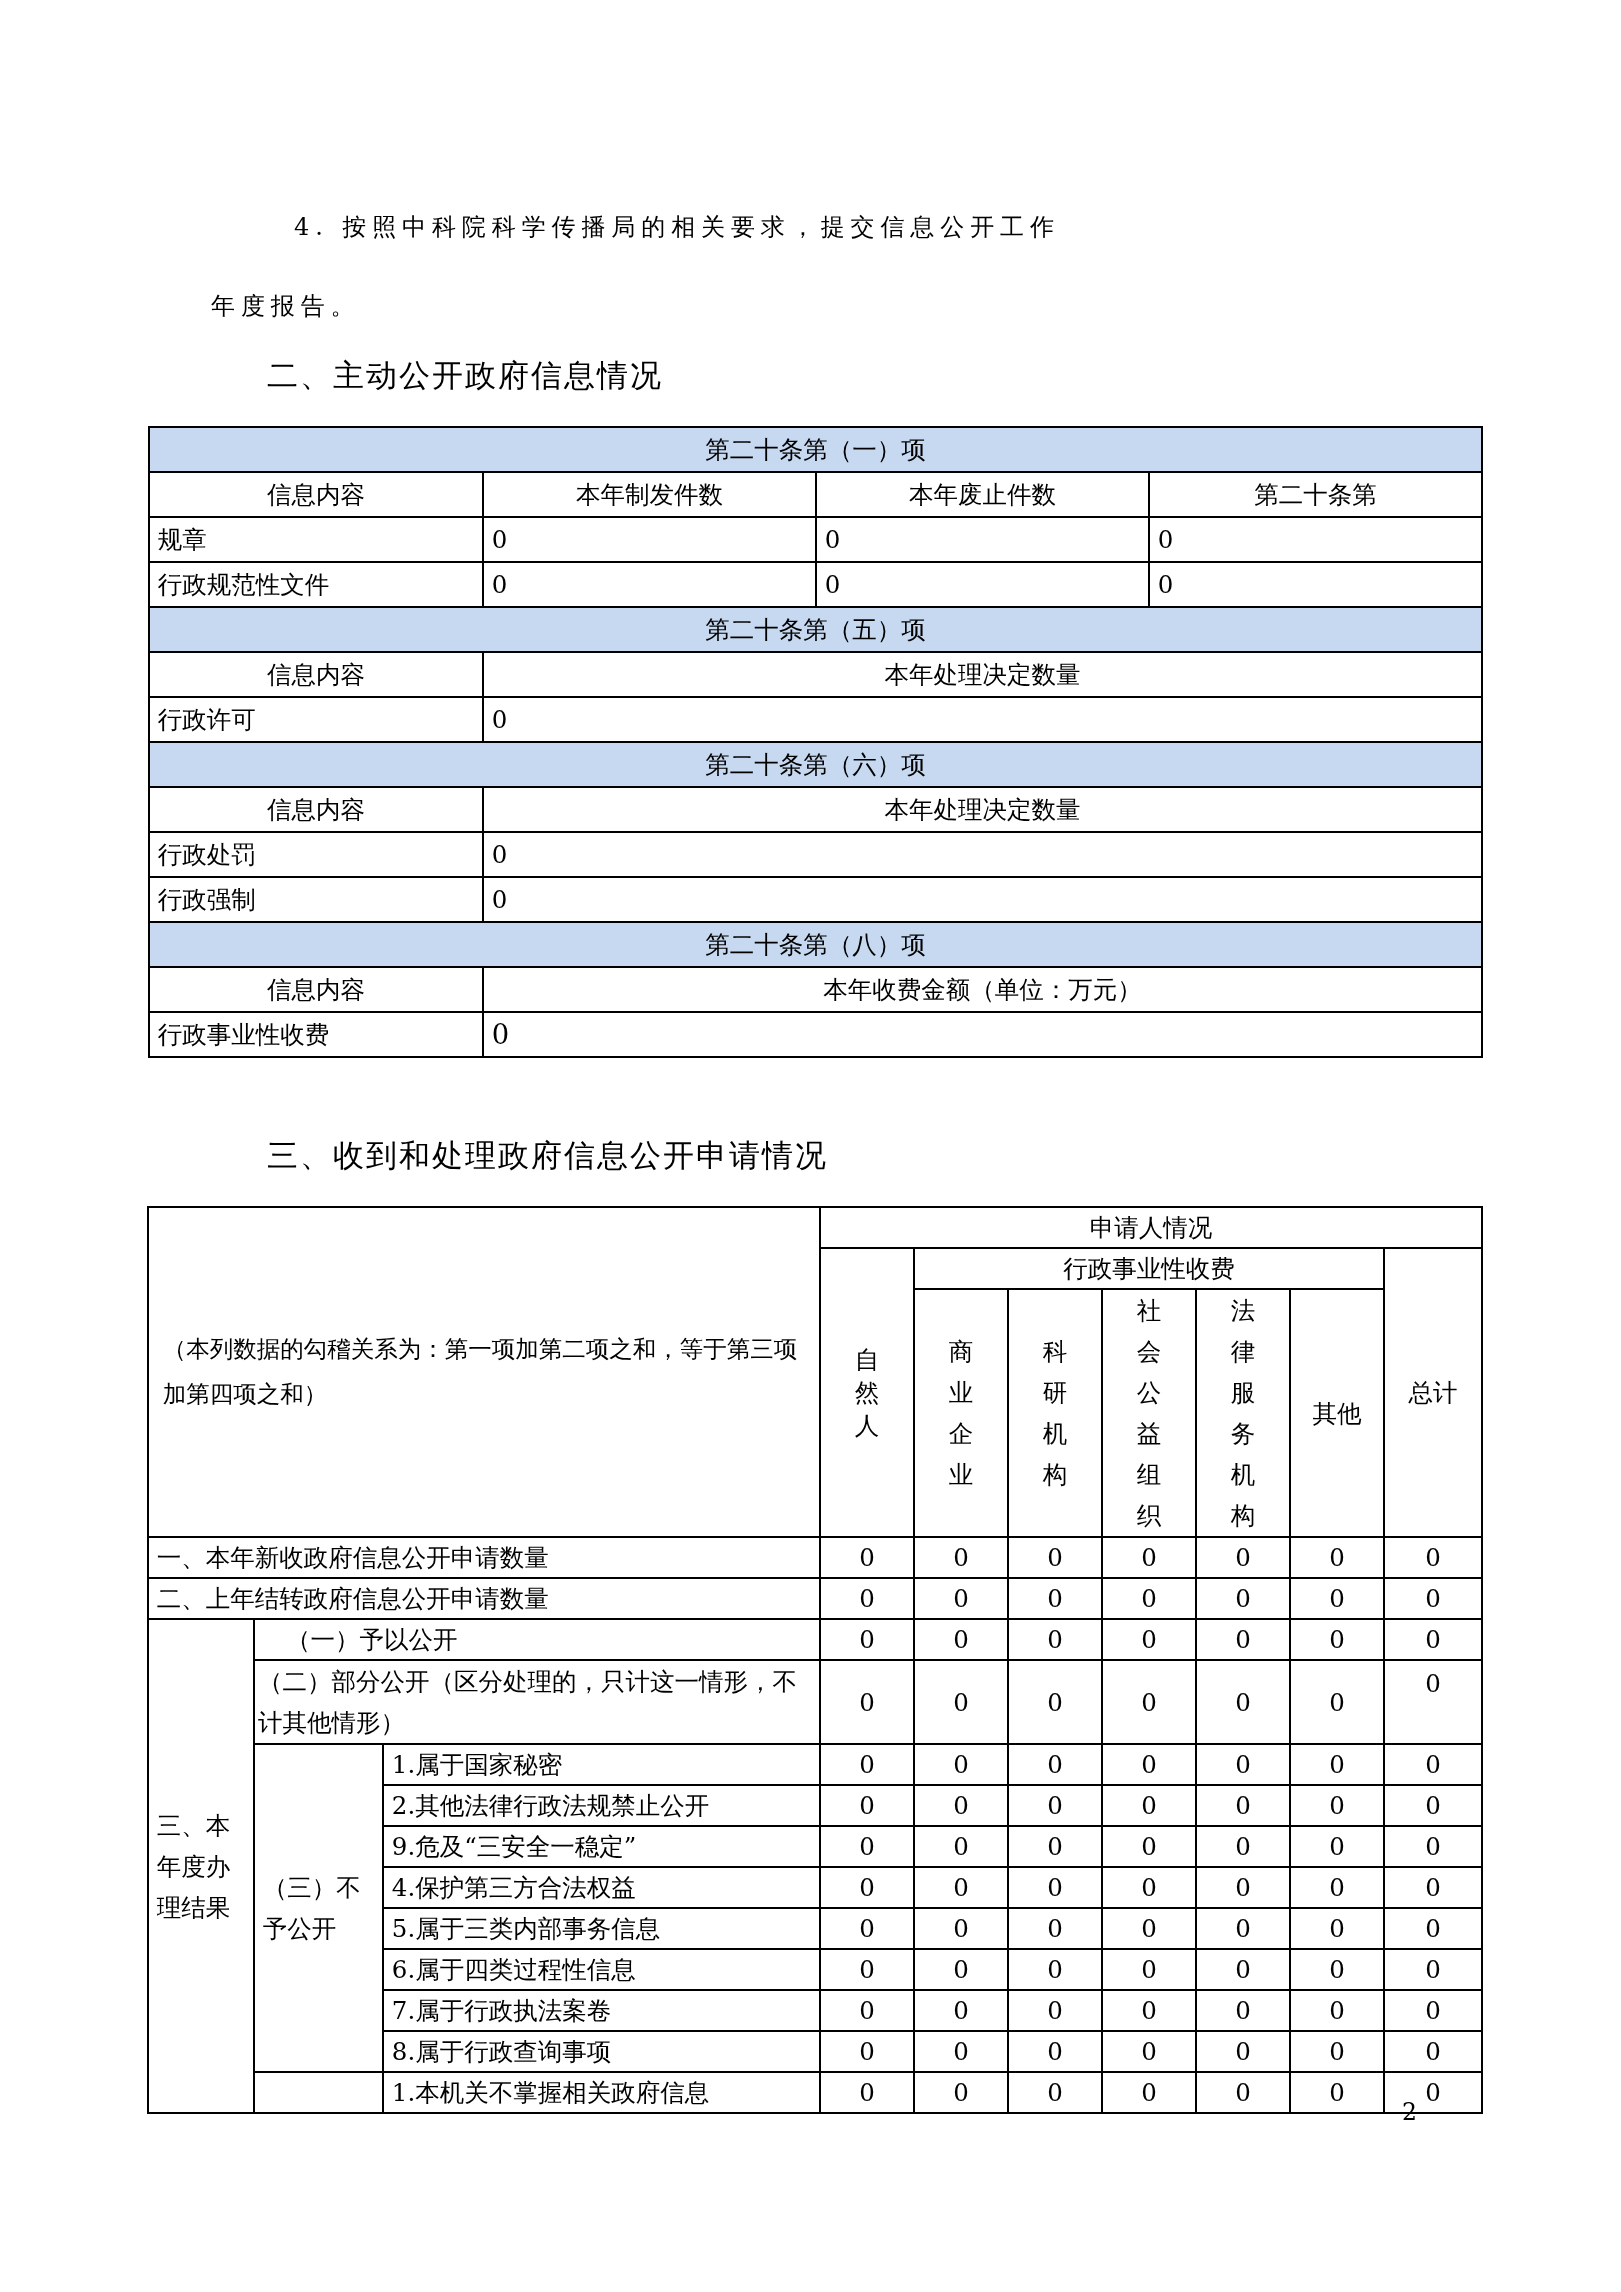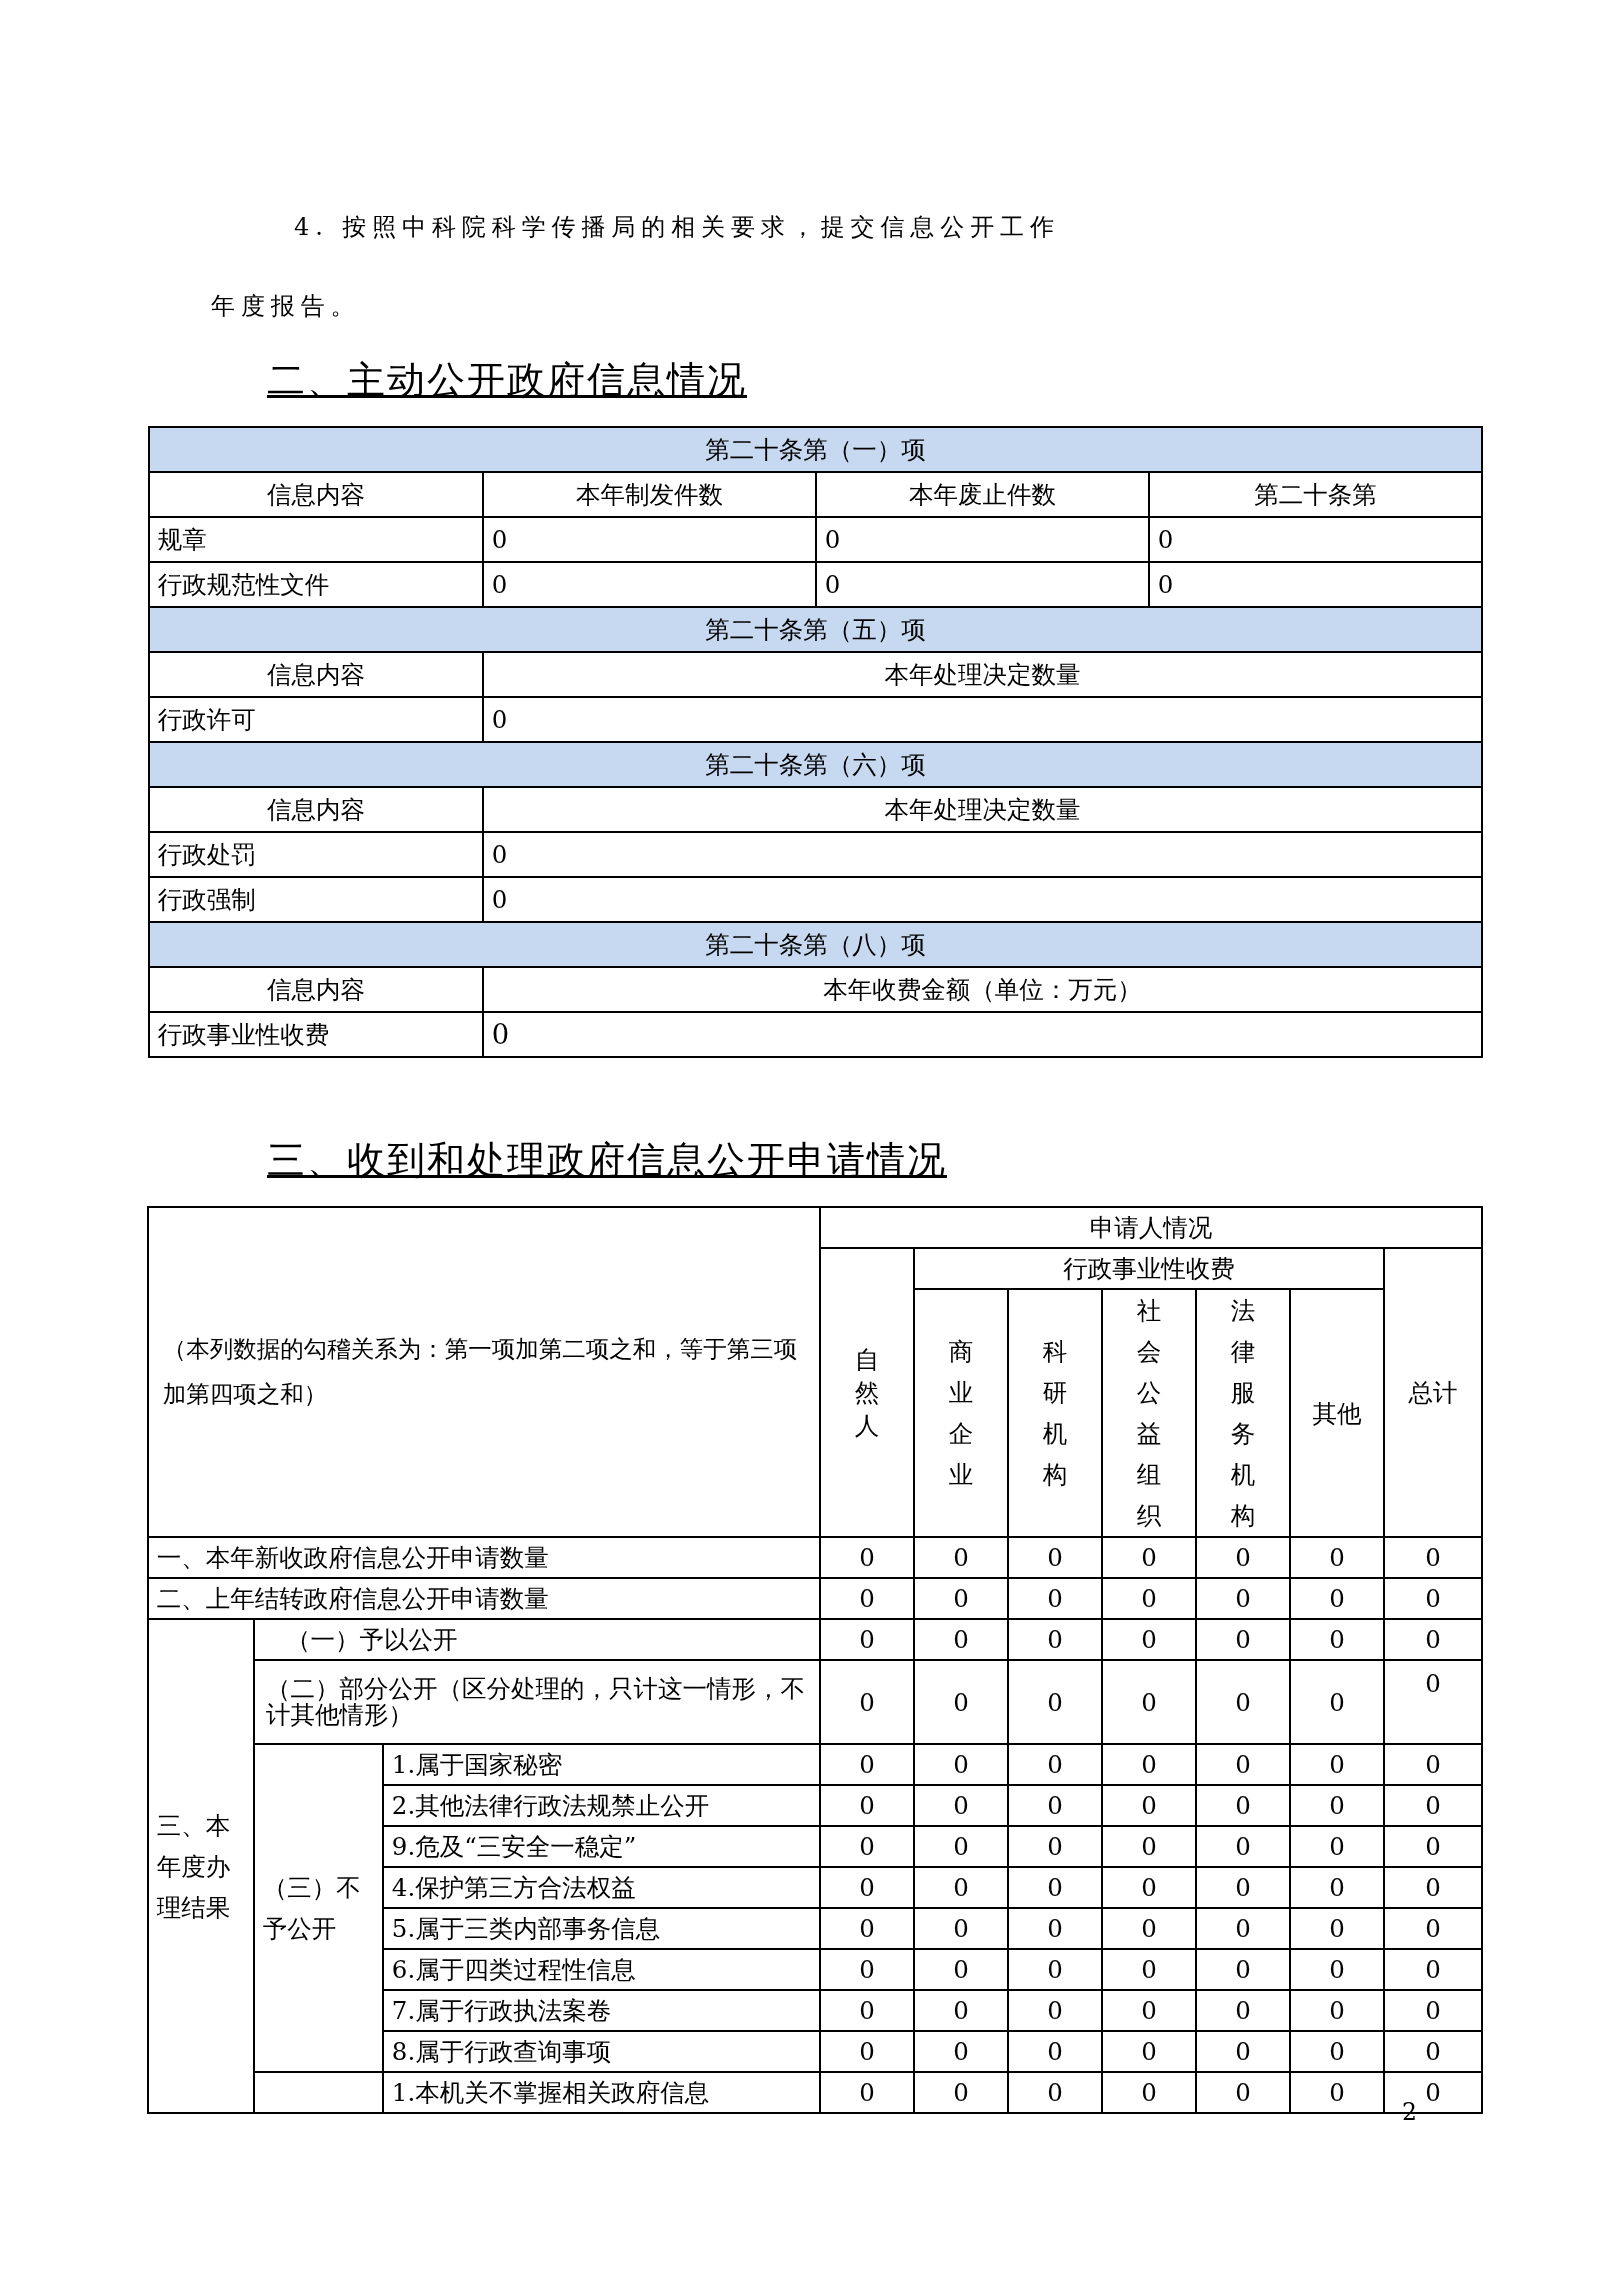--- a/index.html
+++ b/index.html
@@ -1,19 +1,19 @@
 <!DOCTYPE html>
 <html><head>
 <meta charset="utf-8">
 <style>
   html, body { margin: 0; padding: 0; background: #ffffff; }
   body { width: 1621px; height: 2293px; position: relative; overflow: hidden;
          font-family: "DejaVu Serif", "Liberation Serif", serif; color: #000; }
   .para { position: absolute; font-size: 24px; letter-spacing: 5.9px; line-height: 71px; }
-  .h2 { position: absolute; font-family: "DejaVu Sans", "Liberation Sans", sans-serif; font-size: 38px; letter-spacing: 2px; text-decoration: underline; }
+  .h2 { position: absolute; font-family: "DejaVu Sans", "Liberation Sans", sans-serif; font-size: 31px; letter-spacing: 2px; }
   table { position: absolute; border-collapse: collapse; table-layout: fixed; }
   td { border: 2.9px solid #000; padding: 0 7.8px; font-size: 24.5px; vertical-align: middle; overflow: hidden; }
   .t1 td { height: 43px; }
   .band td { background: #c6d9f0; text-align: center; }
   .c { text-align: center; }
   .t2 td { height: 39px; }
   .t2 td.num { text-align: center; padding: 0; }
   .t2 td.top { vertical-align: top; padding-top: 7.8px; }
   .note { font-size: 23.5px; line-height: 45px; padding-left: 13.7px; }
   .pnum { position: absolute; left: 1402px; top: 2098px; font-size: 23.5px; }
@@ -156,21 +156,21 @@
     <td colspan="2" style="padding-left:31px">（一）予以公开</td>
   <td class="num">0</td>
         <td class="num">0</td>
         <td class="num">0</td>
         <td class="num">0</td>
         <td class="num">0</td>
         <td class="num">0</td>
         <td class="num">0</td>
       </tr>
   <tr id="r-partial">
-    <td colspan="2" style="height:82px; line-height:26px; padding-left:11px">（二）部分公开（区分处理的，只计这一情形，不计其他情形）</td>
+    <td colspan="2" style="height:82px; line-height:41px; padding-left:3px">（二）部分公开（区分处理的，只计这一情形，不计其他情形）</td>
   <td class="num">0</td>
         <td class="num">0</td>
         <td class="num">0</td>
         <td class="num">0</td>
         <td class="num">0</td>
         <td class="num">0</td>
         <td class="num top">0</td>
       </tr>
   <tr id="r-no0">
     <td rowspan="8" style="line-height:41px; padding:0 7.8px">（三）不予公开</td>

